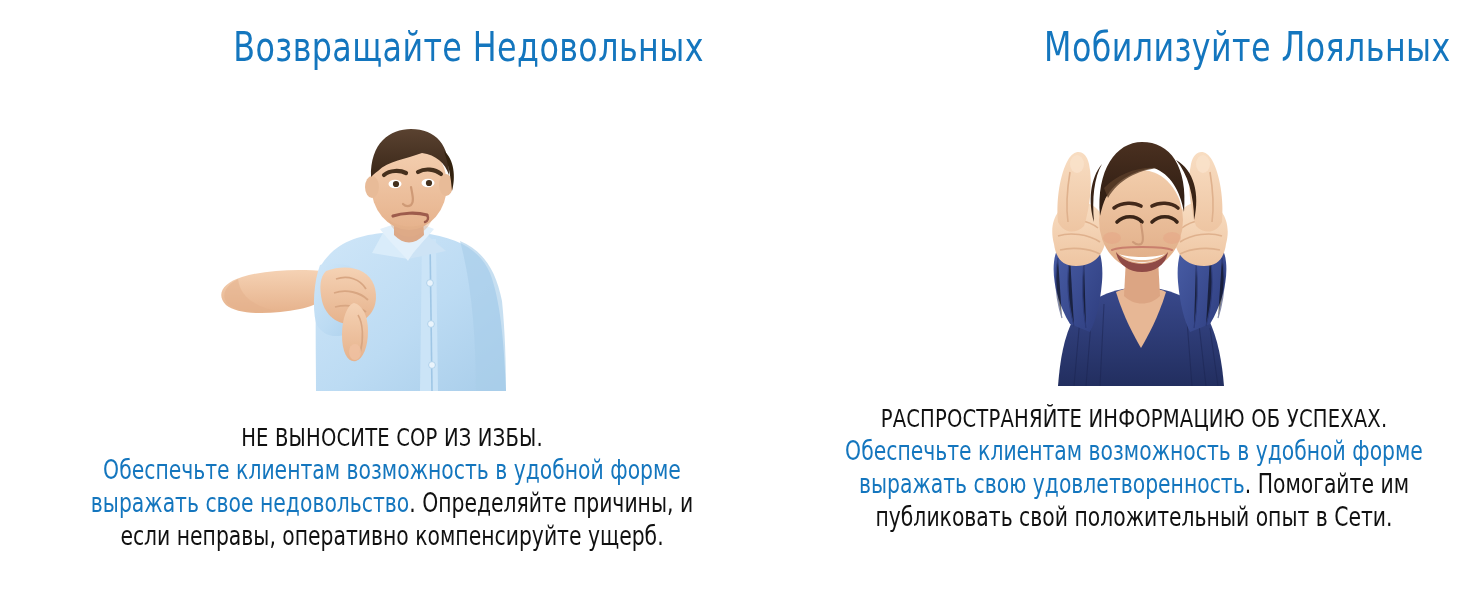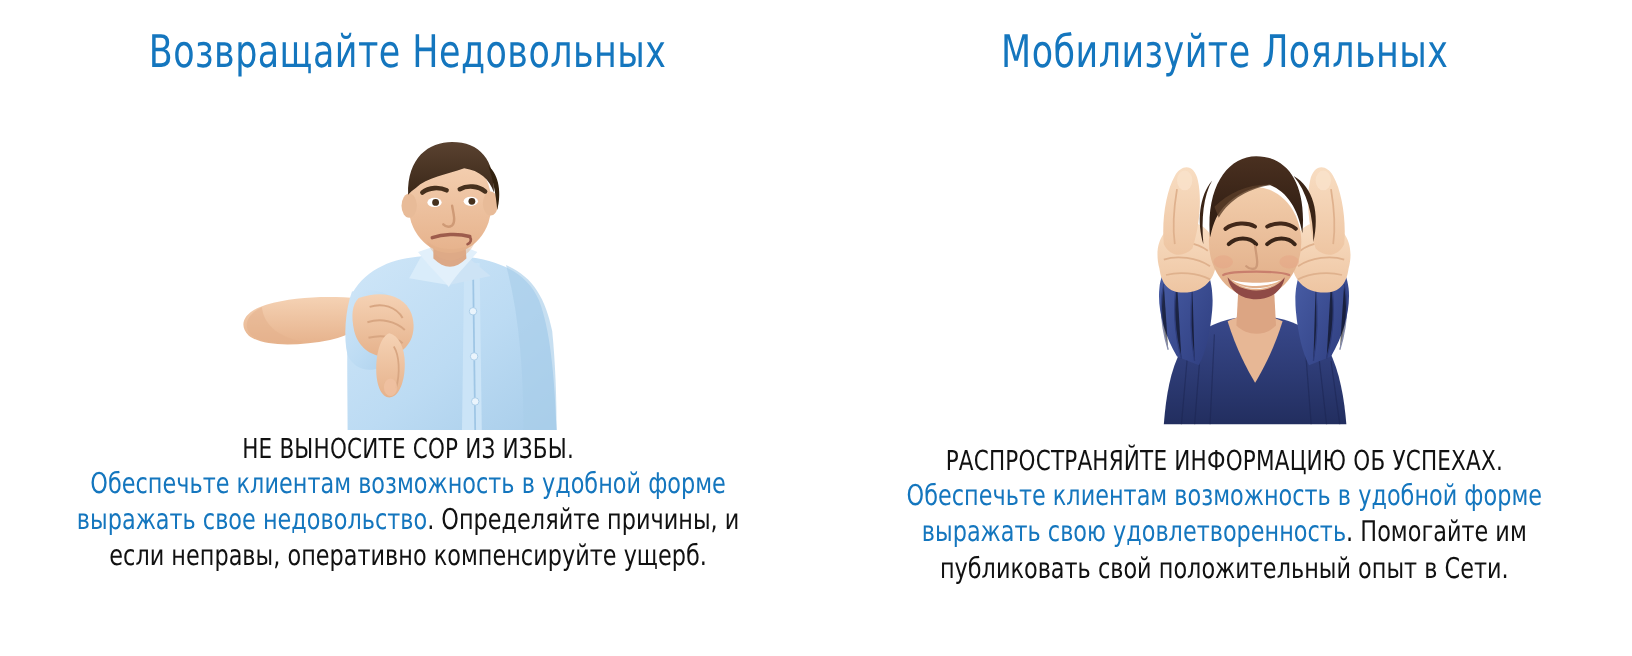--- a/index.html
+++ b/index.html
@@ -24,21 +24,21 @@
     display: flex;
     flex-direction: row;
   }
 
   .panel {
     position: relative;
     width: 742px;
     height: 520px;
     display: flex;
     flex-direction: column;
-    align-items: center;
+    align-items: flex-end;
   }
 
   
   .panel-title {
     color: #1476be;
     font-family: "Liberation Sans Narrow", "DejaVu Sans Condensed", "Liberation Sans", sans-serif;
     font-size: 41px;
     font-weight: 400;
     line-height: 1;
     letter-spacing: 0.5px;
@@ -68,21 +68,21 @@
 
   
   .caption {
     width: 700px;
     text-align: center;
     font-family: "Liberation Sans Narrow", "DejaVu Sans Condensed", "Liberation Sans", sans-serif;
     font-size: 26px;
     line-height: 33px;
     color: #111111;
   }
-  .panel-left .caption  { margin-top: 0; }
+  .panel-left .caption  { margin-top: 30px; }
   .panel-right .caption { margin-top: 16px; }
 
   .caption-line {
     white-space: nowrap;
     transform: scaleX(0.87);
     transform-origin: 50% 50%;
   }
   .caption-headline {
     text-transform: uppercase;
     color: #111111;

